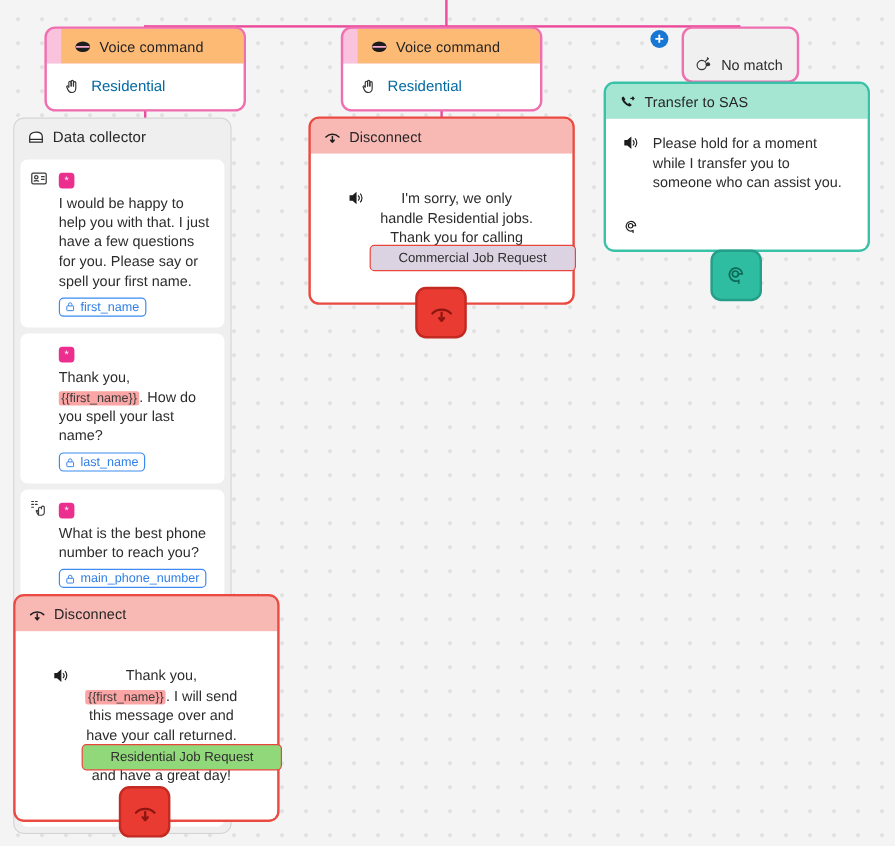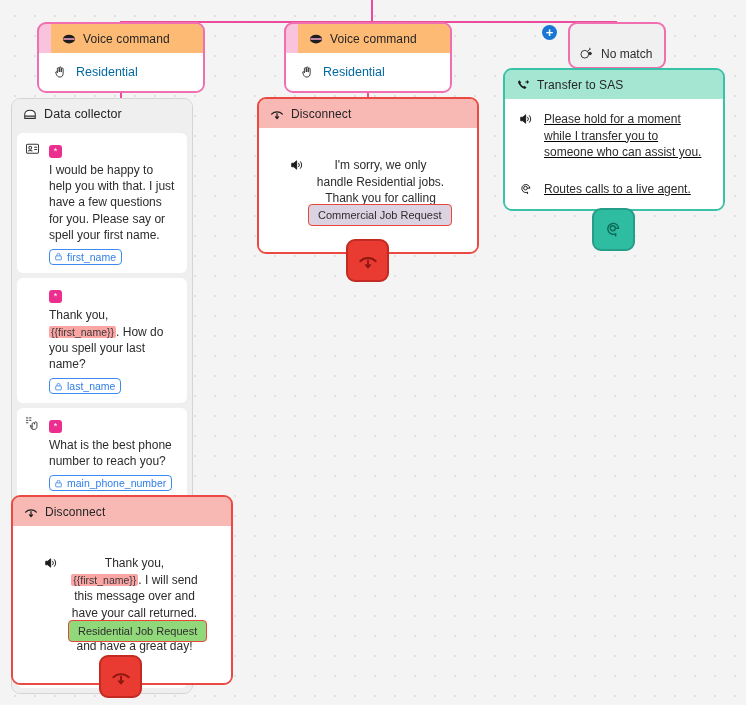--- a/index.html
+++ b/index.html
@@ -109,21 +109,21 @@
     display: flex; gap: 9px; align-items: flex-start;
     background: #fff; border-radius: 6px;
     padding: 8px 10px;
     font-size: 12px; line-height: 1.38; color: #2c2c2c;
   }
   .msg-row .ic { flex: 0 0 16px; width: 16px; padding-top: 1px; }
 
   
   .n-transfer { border: 2px solid #39c2a8; background: #b9ead9; }
   .n-transfer .node-head { background: #a5e6d3; }
-  .n-transfer .node-body { padding: 4px; gap: 4px; text-decoration: underline; }
+  .n-transfer .node-body { padding: 4px; gap: 4px; }
 
   
   .n-nomatch {
     position: absolute;
     display: flex; align-items: center; gap: 7px;
     border: 2px solid #f06fb0; border-radius: 9px;
     background: #f0f0f0;
     padding: 22px 12px 6px 9px;
     font-size: 12px; color: #2c2c2c;
   }
@@ -138,21 +138,21 @@
     font-size: 13px; line-height: 13px;
     text-align: center;
     font-weight: 700;
     display: flex; align-items: center; justify-content: center;
   }
 
   
   .tag {
     position: absolute;
     border-radius: 4px;
-    padding: 4px 9px;
+    padding: 4px 23px;
     font-size: 11px;
     white-space: nowrap;
     text-align: center;
   }
   .tag-green { background: #90d87a; border: 1.5px solid #e8453c; color: #2e2e2e; }
   .tag-lav   { background: #dcd3e2; border: 1.5px solid #e8453c; color: #2e2e2e; }
 
   
   .term {
     position: absolute;
@@ -279,21 +279,20 @@
         <span>Please hold for a moment while I transfer you to someone who can assist you.</span>
       </div>
       <div class="msg-row">
         <span class="ic">
           <svg viewBox="0 0 16 16" width="14" height="14" fill="none" stroke="#1d1d1d" stroke-width="1.1">
             <path d="M12.4 7.4a4.6 4.6 0 1 0-2.6 4.2v2.2"></path>
               <circle cx="7.4" cy="7" r="2.1"></circle>
               <path d="M9.5 7h2.9"></path>
           </svg>
         </span>
-        <span>Routes calls to a live agent.</span>
       </div>
     </div>
   </div>
 
   <div class="term term-teal" style="left:592px; top:208px;">
     <span>
       <svg viewBox="0 0 16 16" width="19" height="19" fill="none" stroke="#0e6b58" stroke-width="1.2">
         <path d="M12.4 7.4a4.6 4.6 0 1 0-2.6 4.2v2.2"></path>
           <circle cx="7.4" cy="7" r="2.1"></circle>
           <path d="M9.5 7h2.9"></path>

